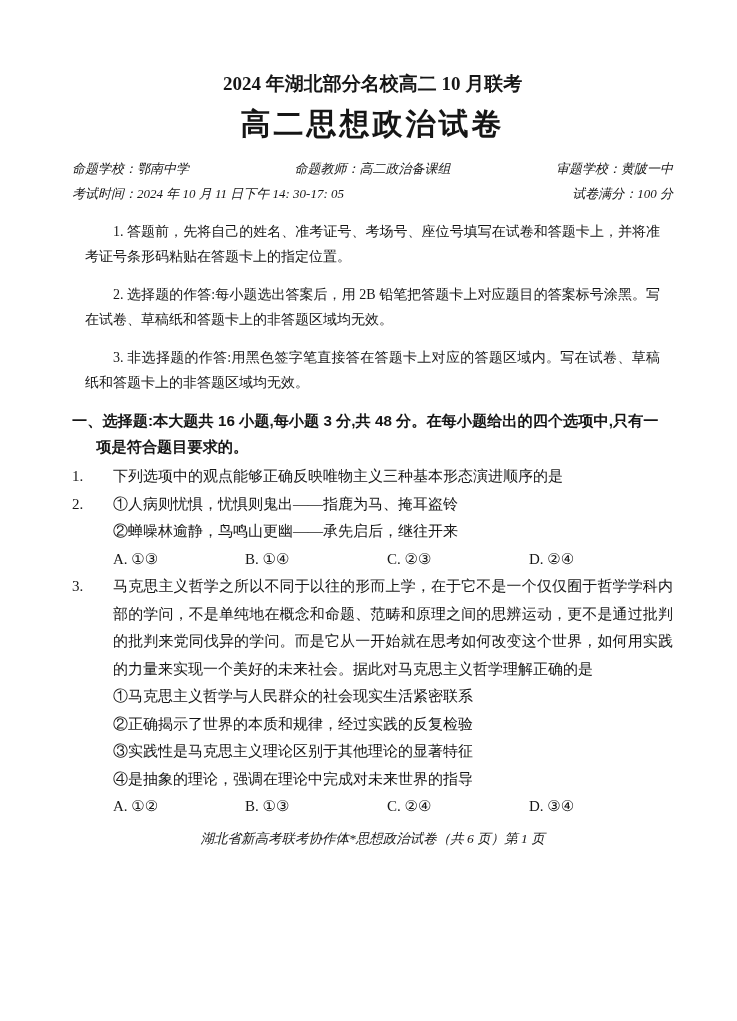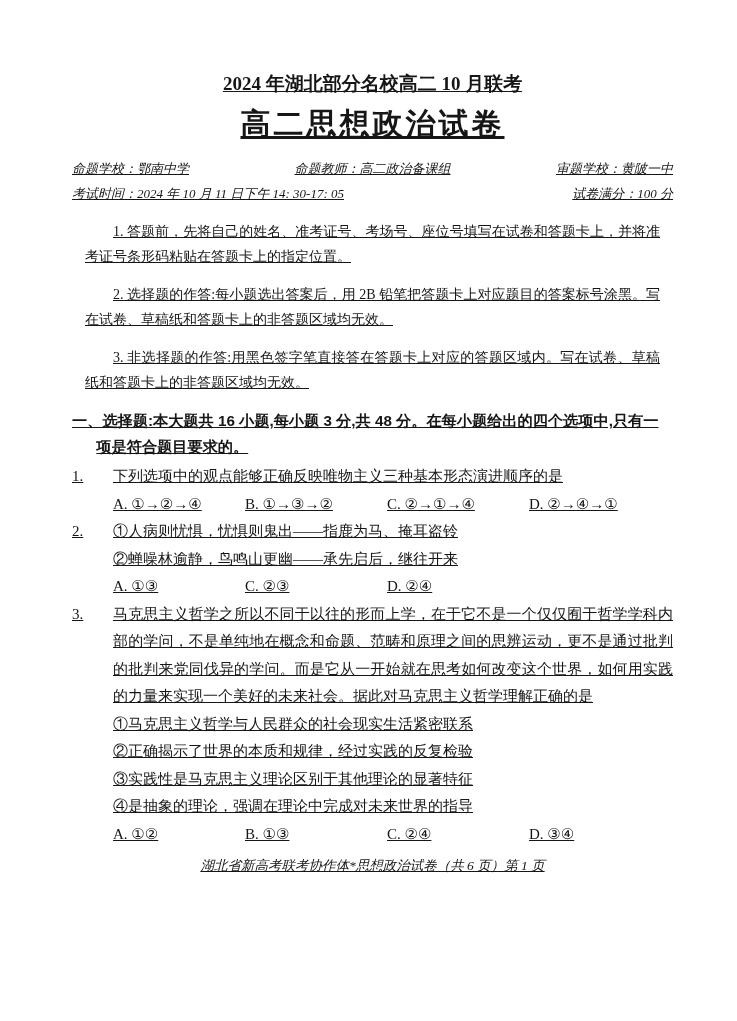--- a/index.html
+++ b/index.html
@@ -12,21 +12,20 @@
     height: 1021px;
     color: #161616;
     font-family: "Liberation Serif", "DejaVu Serif", serif;
     overflow: hidden;
   }
   .page {
     box-sizing: border-box;
     width: 737px;
     height: 1021px;
     padding: 72px 64px 8px 72px;
-    text-decoration: underline;
   }
   .exam-title {
     margin: 0 0 8px 0;
     font-size: 19px;
     font-weight: 700;
     text-align: center;
     line-height: 24px;
     font-family: "Liberation Serif", "DejaVu Serif", serif;
   }
   .paper-title {
@@ -127,36 +126,31 @@
     <p class="notice-item">2.  选择题的作答:每小题选出答案后，用 2B 铅笔把答题卡上对应题目的答案标号涂黑。写在试卷、草稿纸和答题卡上的非答题区域均无效。</p>
     <p class="notice-item">3.  非选择题的作答:用黑色签字笔直接答在答题卡上对应的答题区域内。写在试卷、草稿纸和答题卡上的非答题区域均无效。</p>
   </div>
 
   <p class="section-heading">一、选择题:本大题共 16 小题,每小题 3 分,共 48 分。在每小题给出的四个选项中,只有一项是符合题目要求的。</p>
 
   <div class="question">
     <div class="q-num">1.</div>
     <div class="q-body">
       <p class="q-stem">下列选项中的观点能够正确反映唯物主义三种基本形态演进顺序的是</p>
-      <div class="options">
-        <span>A. ①→②→④</span>
-        <span>B. ①→③→②</span>
-        <span>C. ②→①→④</span>
-        <span>D. ②→④→①</span>
-      </div>
     </div>
   </div>
 
   <div class="question">
     <div class="q-num">2.</div>
     <div class="q-body">
       <p class="item-line">①人病则忧惧，忧惧则鬼出——指鹿为马、掩耳盗铃</p>
       <p class="item-line">②蝉噪林逾静，鸟鸣山更幽——承先启后，继往开来</p>
       <div class="options">
         <span>A. ①③</span>
+        <span>B. ①④</span>
         <span>C. ②③</span>
         <span>D. ②④</span>
       </div>
     </div>
   </div>
 
   <div class="question">
     <div class="q-num">3.</div>
     <div class="q-body">
       <p class="q-stem">马克思主义哲学之所以不同于以往的形而上学，在于它不是一个仅仅囿于哲学学科内部的学问，不是单纯地在概念和命题、范畴和原理之间的思辨运动，更不是通过批判的批判来党同伐异的学问。而是它从一开始就在思考如何改变这个世界，如何用实践的力量来实现一个美好的未来社会。据此对马克思主义哲学理解正确的是</p>

